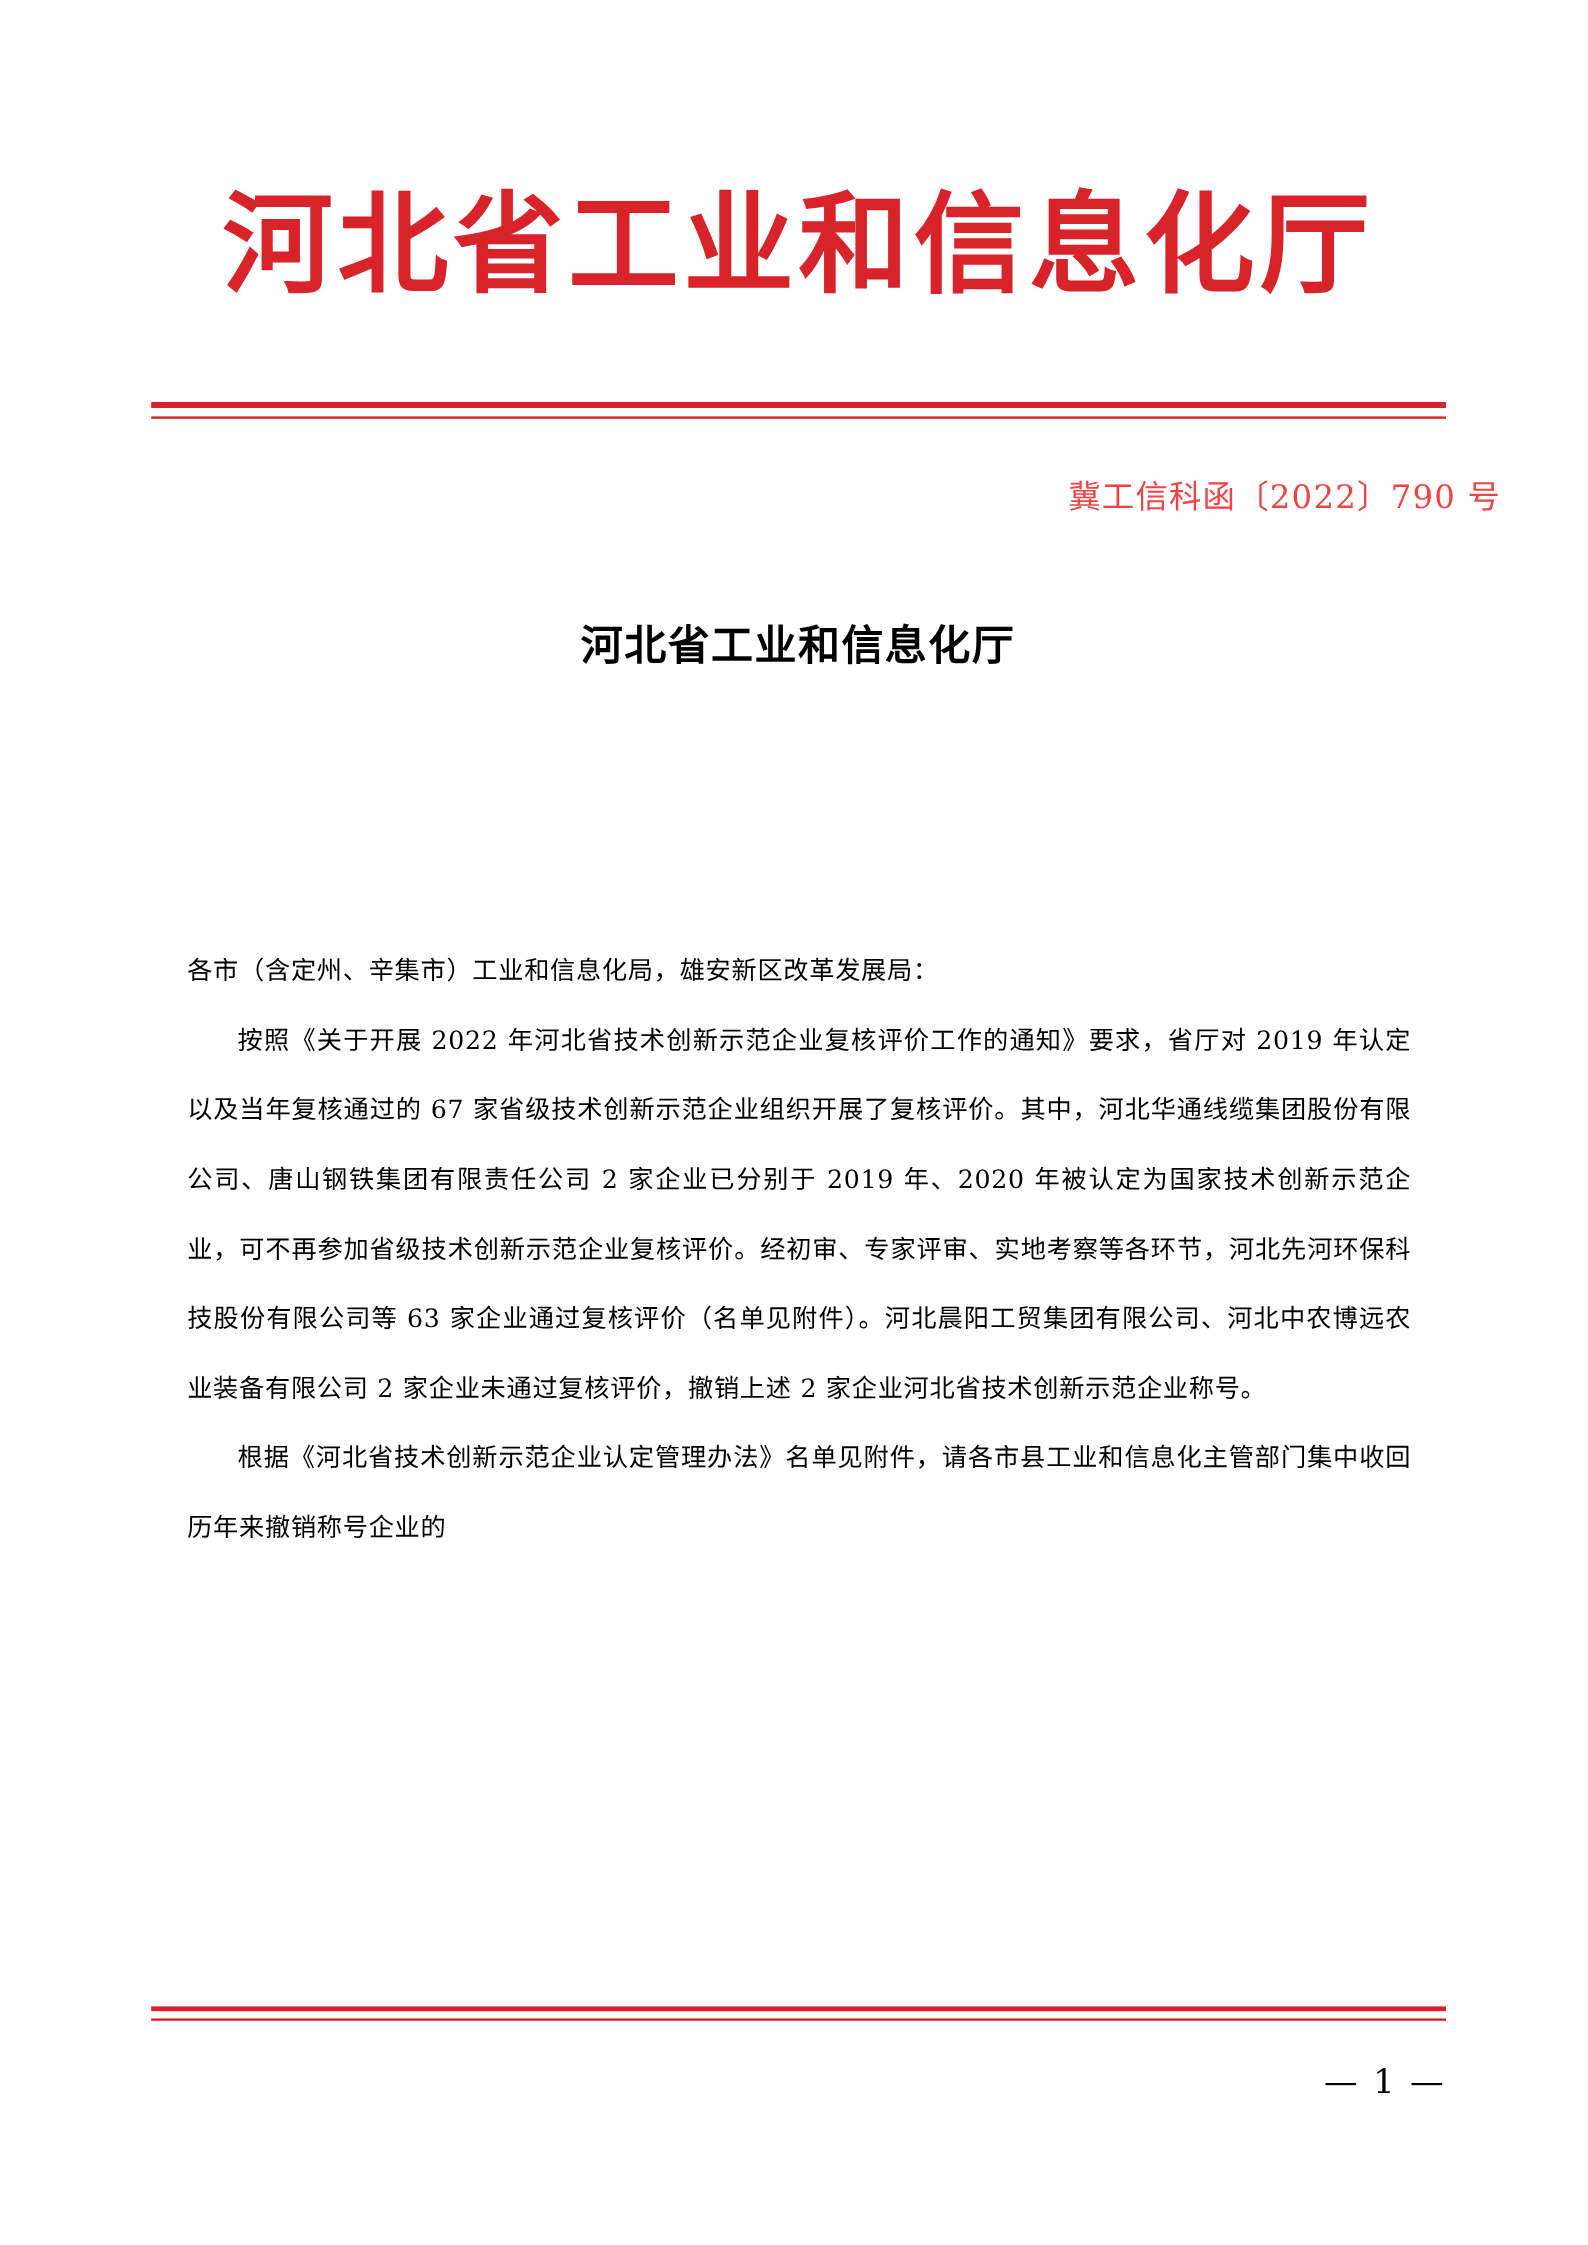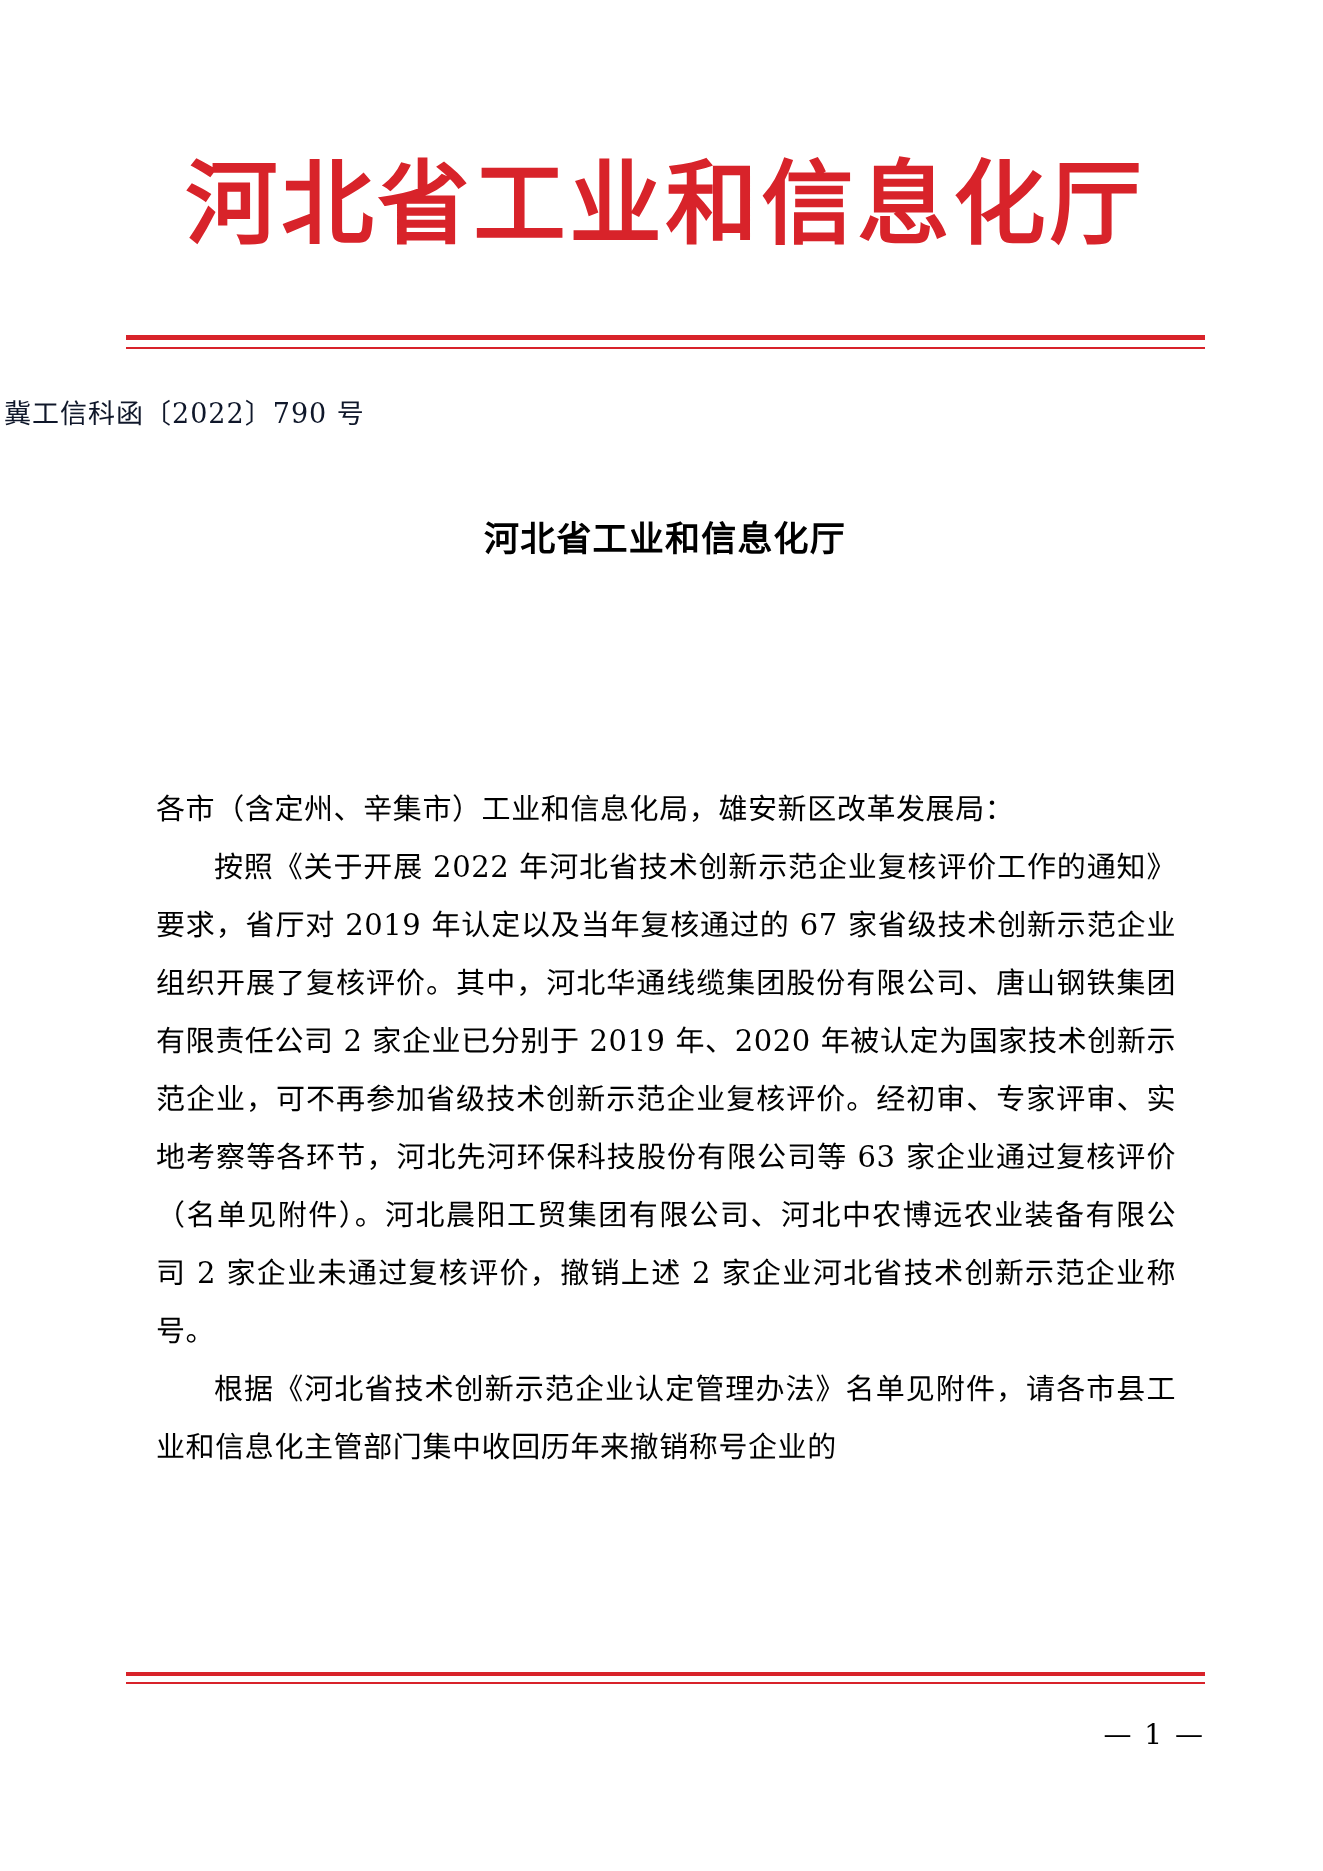--- a/index.html
+++ b/index.html
@@ -59,24 +59,24 @@
     height: 2px;
     background: #d8232a;
   }
 
   
   .doc-number {
     position: absolute;
     left: 0;
     top: 392px;
     width: 1247px;
-    text-align: left;
+    text-align: right;
     font-size: 27px;
     letter-spacing: 1px;
-    color: #0f172a;
+    color: #ef4444;
   }
 
   
   .title-block {
     position: absolute;
     left: 161px;
     top: 510px;
     width: 1000px;
     text-align: center;
     font-weight: bold;
@@ -86,21 +86,21 @@
     color: #000;
   }
   .title-block .tl { display: block; white-space: nowrap; }
 
   
   .body-text {
     position: absolute;
     left: 152px;
     top: 780px;
     width: 1020px;
-    font-size: 29px;
+    font-size: 21px;
     line-height: 58px;
     letter-spacing: 0.6px;
     text-align: justify;
     color: #000;
   }
   .body-text p {
     margin: 0;
   }
   .body-text p.indent {
     text-indent: 2em;

